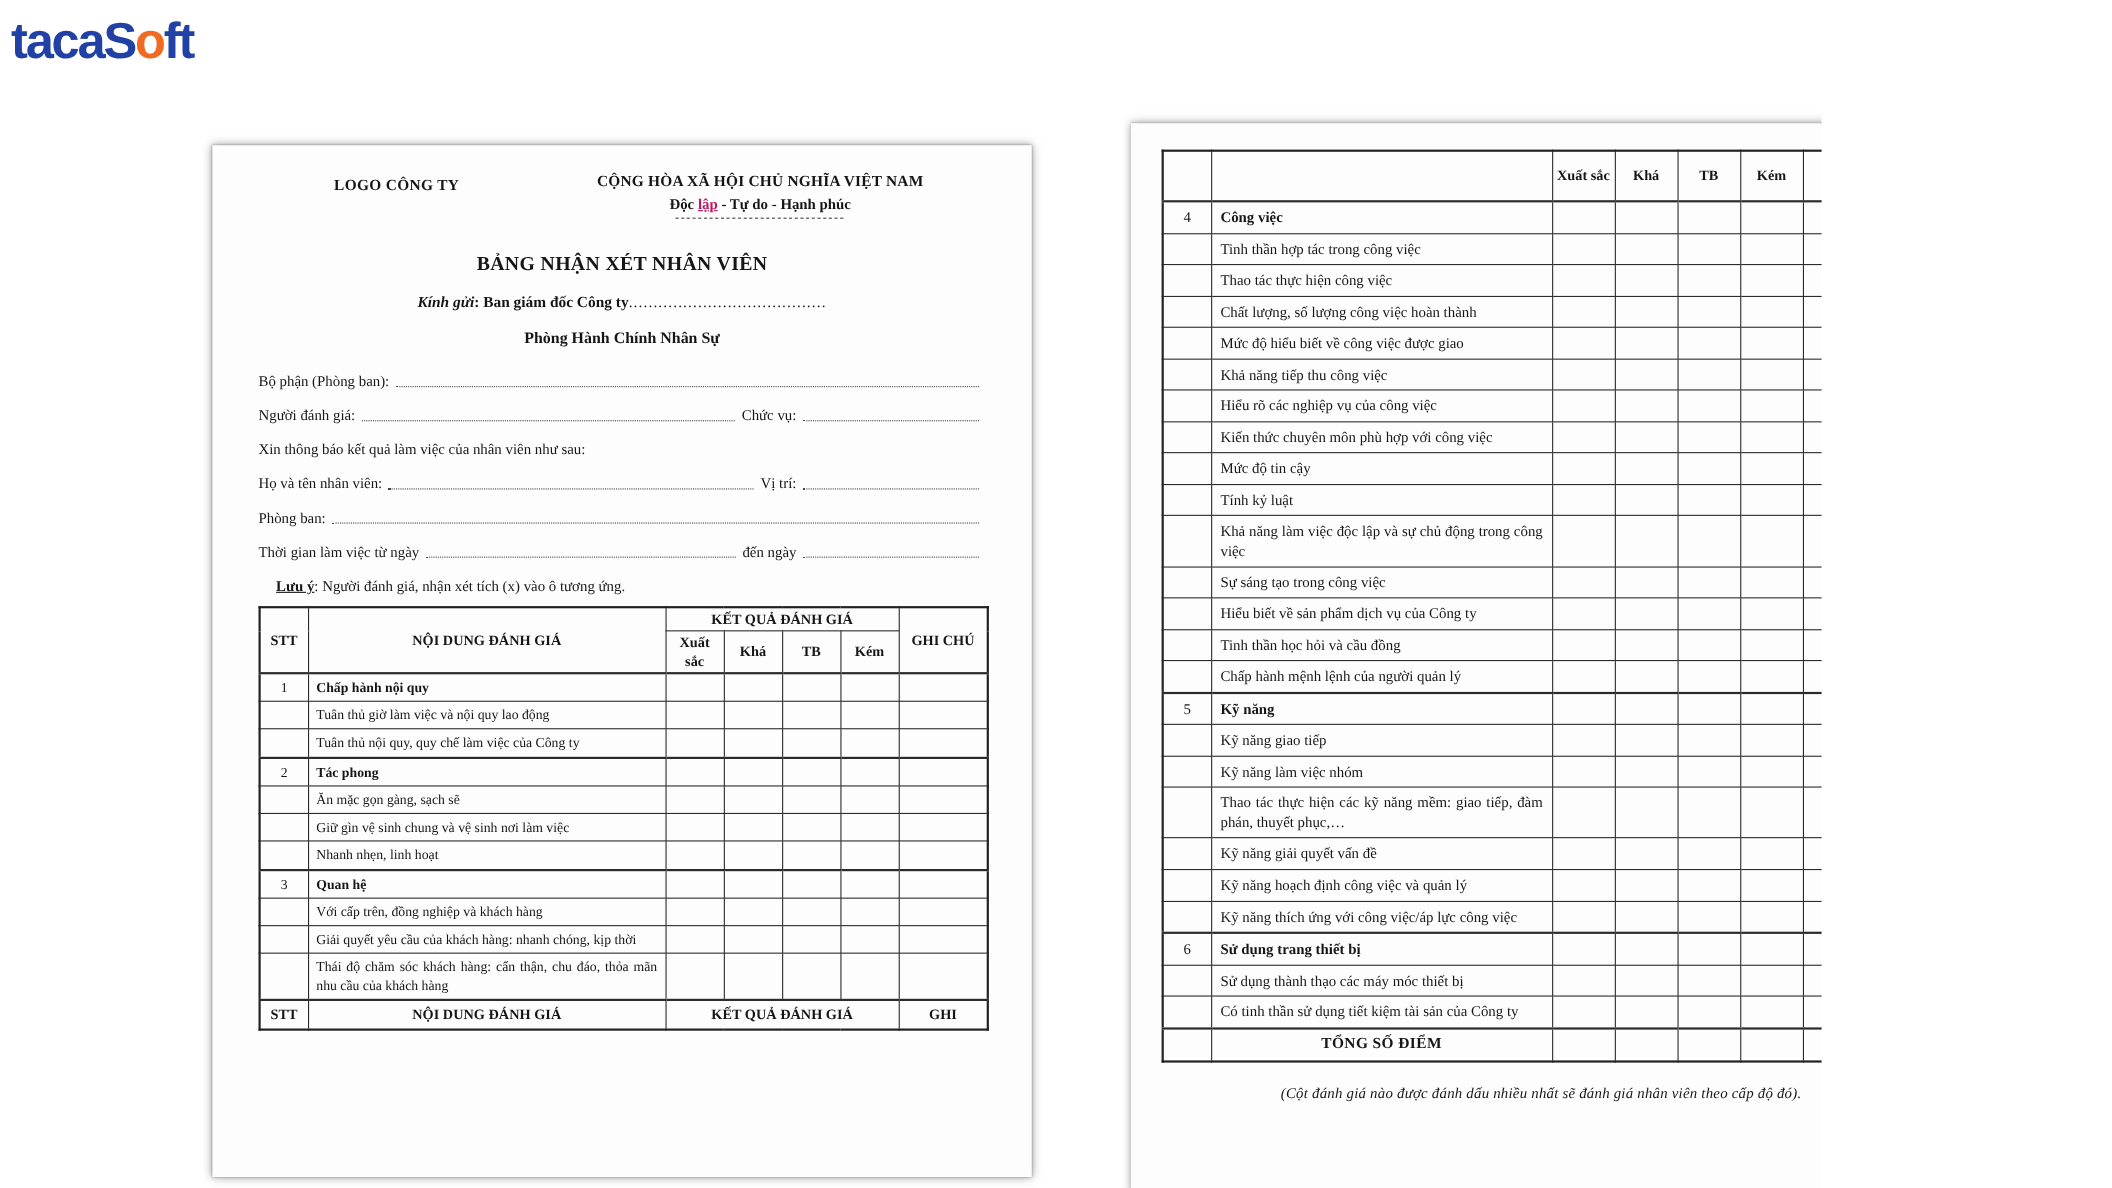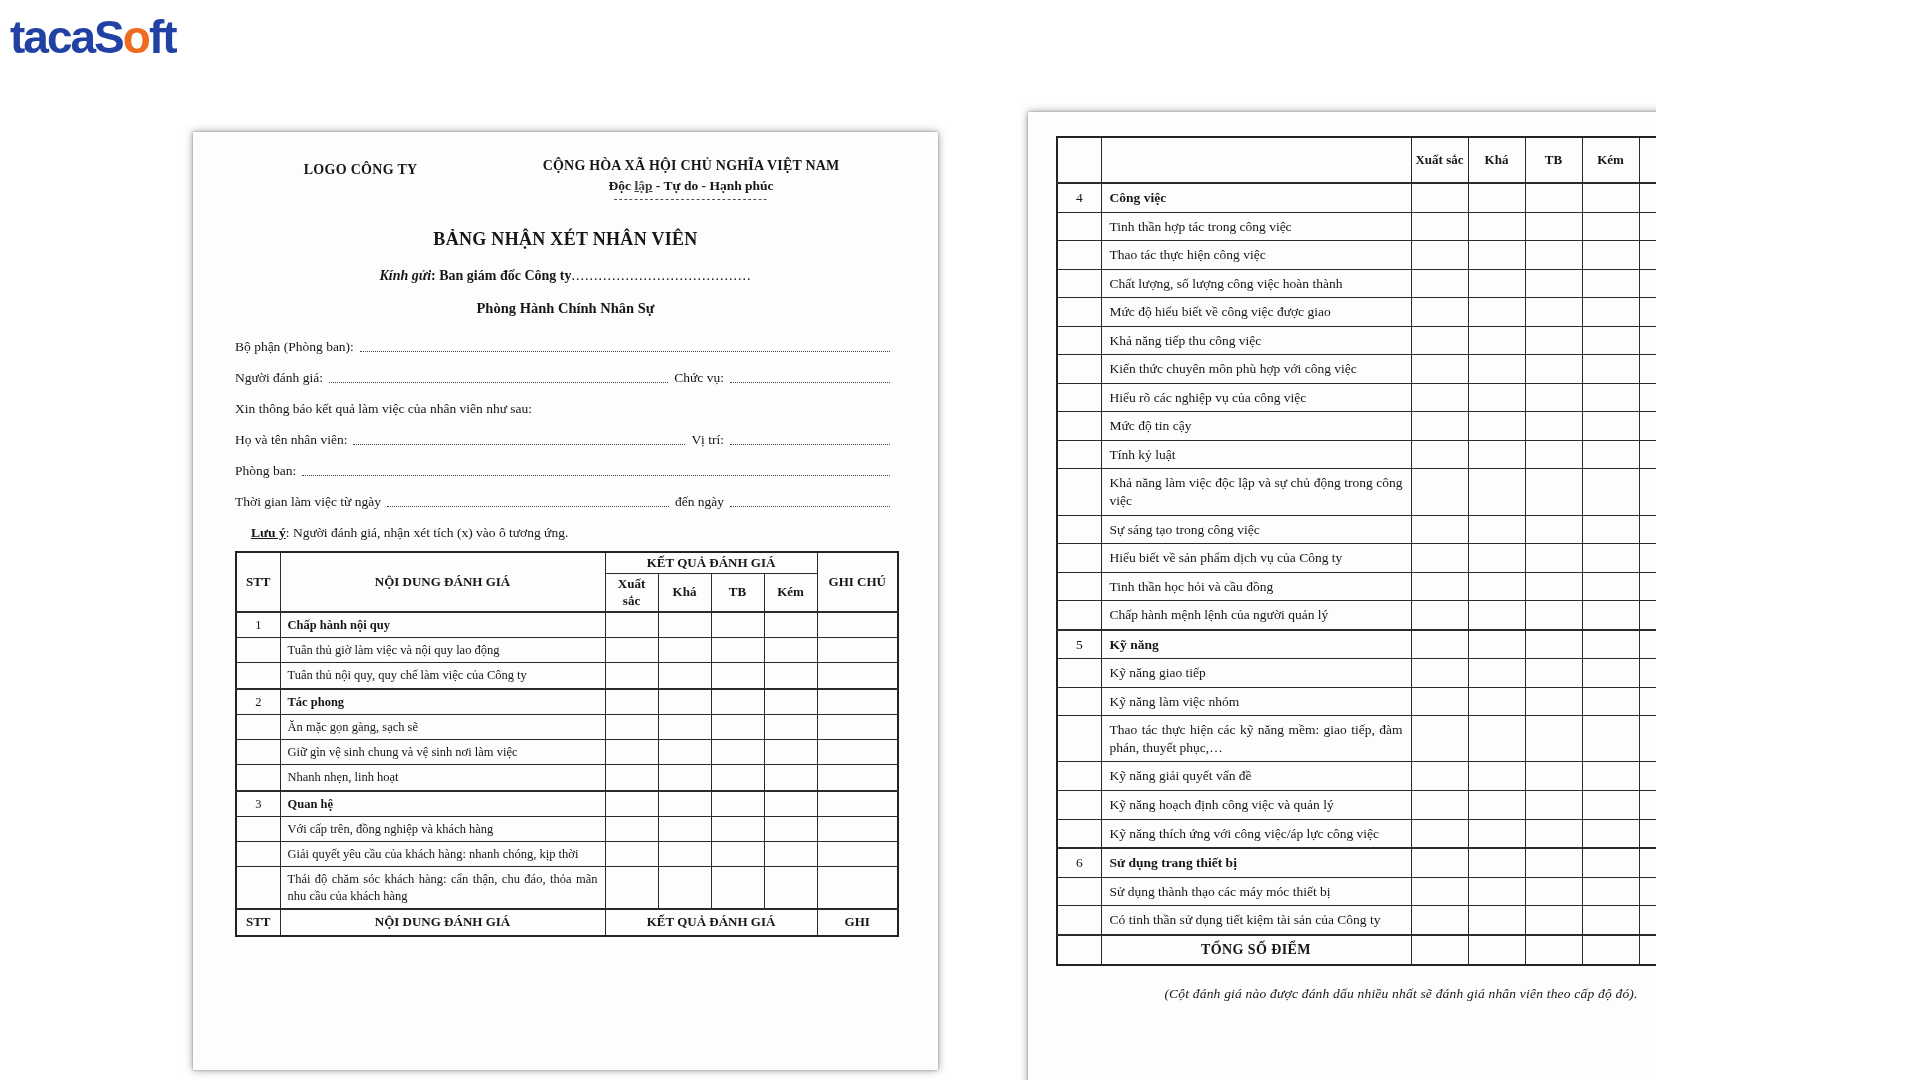--- a/index.html
+++ b/index.html
@@ -17,21 +17,21 @@
         box-shadow:0 0 8px rgba(70,70,70,.55),0 0 2px rgba(0,0,0,.35);}
   .pageL{left:193px;top:132px;width:745px;height:938px;padding:26px 42px;}
   .pageR{left:1028px;top:112px;width:746px;height:975px;padding:24px 28px;}
 
   
   .dochead{display:flex;}
   .dh-left{flex:0 0 38%;text-align:center;font-weight:bold;font-size:14px;padding-top:4px;letter-spacing:.3px;}
   .dh-right{flex:1;text-align:center;}
   .nat{font-weight:bold;font-size:14px;letter-spacing:.2px;}
   .motto{font-weight:bold;font-size:13.5px;margin-top:4px;}
-  .mlink{color:#404040;text-decoration:underline;}
+  .mlink{color:#be185d;text-decoration:underline;}
   .mdiv{font-size:11px;letter-spacing:1.5px;line-height:9px;}
 
   .ftitle{text-align:center;font-weight:bold;font-size:18px;margin-top:26px;letter-spacing:.3px;}
   .salut{text-align:center;font-size:14px;margin-top:18px;}
   .sl{font-weight:bold;font-style:italic;}
   .st{font-weight:bold;}
   .sd{letter-spacing:1px;}
   .dept{text-align:center;font-weight:bold;font-size:14.5px;margin-top:16px;}
 
   .ilines{margin-top:22px;font-size:13.5px;}
@@ -368,31 +368,31 @@
             <td class="c-content">Khả năng tiếp thu công việc</td>
             <td class="c-mark"></td>
             <td class="c-mark"></td>
             <td class="c-mark"></td>
             <td class="c-mark"></td>
             <td class="c-mark"></td>
           </tr>
 
           <tr>
             <td class="c-num"></td>
+            <td class="c-content">Hiểu rõ các nghiệp vụ của công việc</td>
+            <td class="c-mark"></td>
+            <td class="c-mark"></td>
+            <td class="c-mark"></td>
+            <td class="c-mark"></td>
+            <td class="c-mark"></td>
+          </tr>
+
+          <tr>
+            <td class="c-num"></td>
             <td class="c-content">Kiến thức chuyên môn phù hợp với công việc</td>
-            <td class="c-mark"></td>
-            <td class="c-mark"></td>
-            <td class="c-mark"></td>
-            <td class="c-mark"></td>
-            <td class="c-mark"></td>
-          </tr>
-
-          <tr>
-            <td class="c-num"></td>
-            <td class="c-content">Hiểu rõ các nghiệp vụ của công việc</td>
             <td class="c-mark"></td>
             <td class="c-mark"></td>
             <td class="c-mark"></td>
             <td class="c-mark"></td>
             <td class="c-mark"></td>
           </tr>
 
           <tr>
             <td class="c-num"></td>
             <td class="c-content">Mức độ tin cậy</td>

